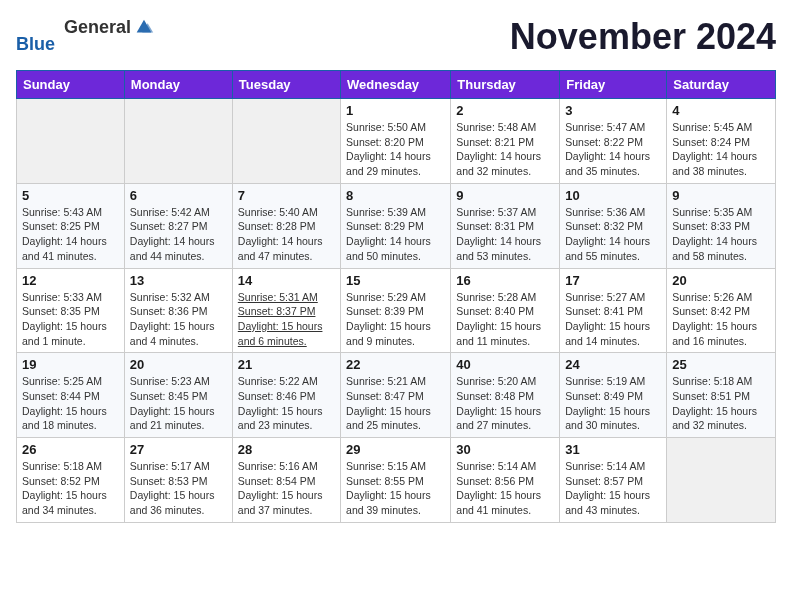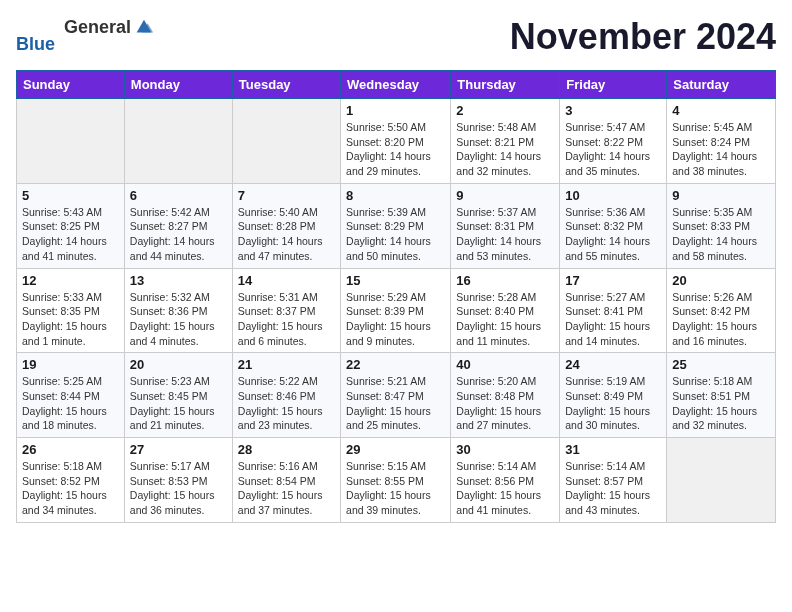--- a/index.html
+++ b/index.html
@@ -218,21 +218,21 @@
         </td>
         <td>
           <div class="day-number">13</div>
           <div class="day-info" style="white-space: pre-line;">Sunrise: 5:32 AM
 Sunset: 8:36 PM
 Daylight: 15 hours
 and 4 minutes.</div>
         </td>
         <td>
           <div class="day-number">14</div>
-          <div class="day-info" style="white-space: pre-line;">Sunrise: 5:31 AM
+          <div class="day-info" style="white-space: pre-line; text-decoration: underline;">Sunrise: 5:31 AM
 Sunset: 8:37 PM
 Daylight: 15 hours
 and 6 minutes.</div>
         </td>
         <td>
           <div class="day-number">15</div>
           <div class="day-info" style="white-space: pre-line;">Sunrise: 5:29 AM
 Sunset: 8:39 PM
 Daylight: 15 hours
 and 9 minutes.</div>

